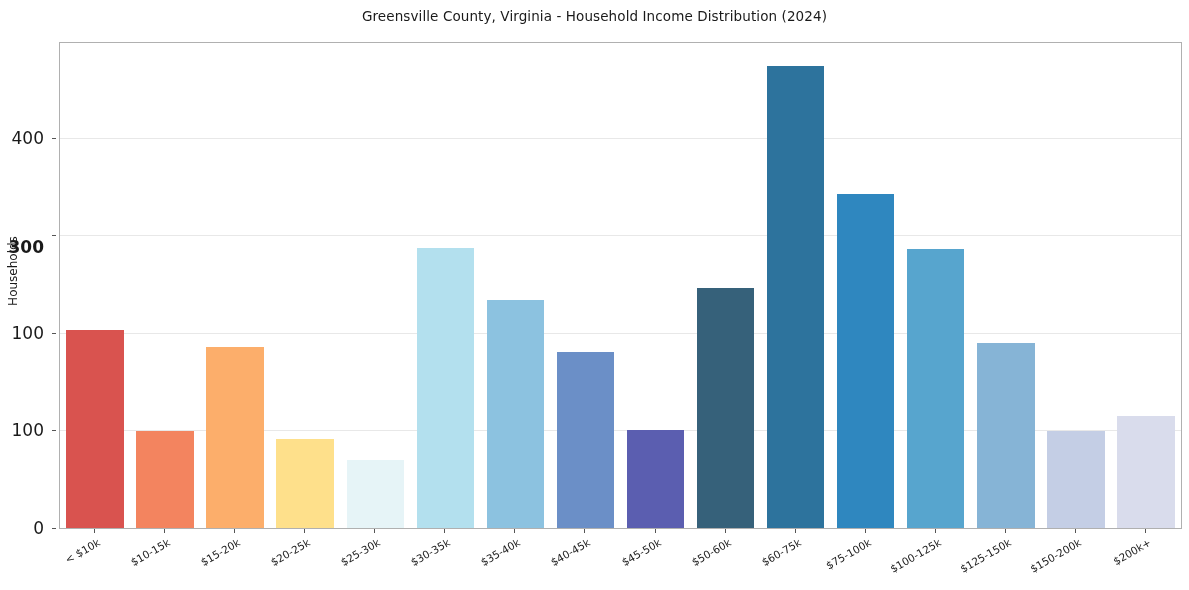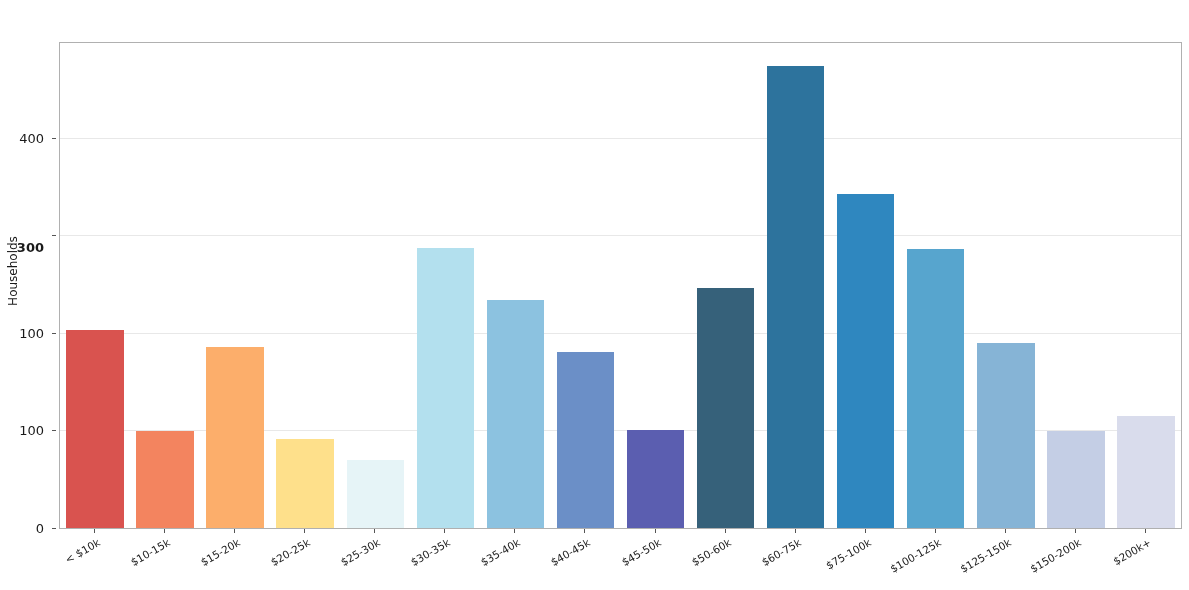--- a/index.html
+++ b/index.html
@@ -72,21 +72,21 @@
     position: absolute;
     left: 0;
     top: 42px;
     width: 52px;
     height: 487px;
   }
   .ylabels .yt {
     position: absolute;
     right: 8px;
     transform: translateY(-50%);
-    font-size: 13px;
+    font-size: 17px;
     color: #1a1a1a;
     white-space: nowrap;
   }
   .ytick-mark {
     position: absolute;
     left: 52px;
     width: 4px;
     height: 1px;
     background: #555;
   }
@@ -125,20 +125,21 @@
     transform: rotate(-30deg);
     transform-origin: right top;
     text-align: right;
   }
 </style>
 </head>
 <body>
 
 <div class="figure">
 
+  <div class="chart-title">Greensville County, Virginia - Household Income Distribution (2024)</div>
 
   <div class="ylabels">
       <div class="yt" style="top: 486px;">0</div>
       <div class="ytick-mark" style="top: 486px;"></div>
       <div class="yt" style="top: 388.414px;">100</div>
       <div class="ytick-mark" style="top: 388.414px;"></div>
       <div class="yt" style="top: 290.829px;">100</div>
       <div class="ytick-mark" style="top: 290.829px;"></div>
       <div class="yt" style="top: 205px; font-weight: bold;">300</div>
       <div class="ytick-mark" style="top: 193.243px;"></div>

